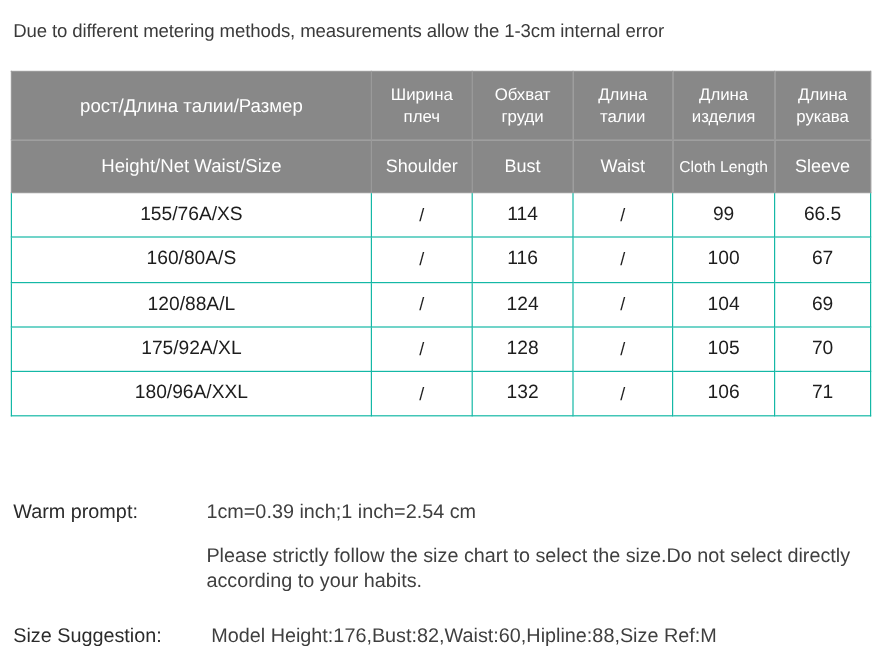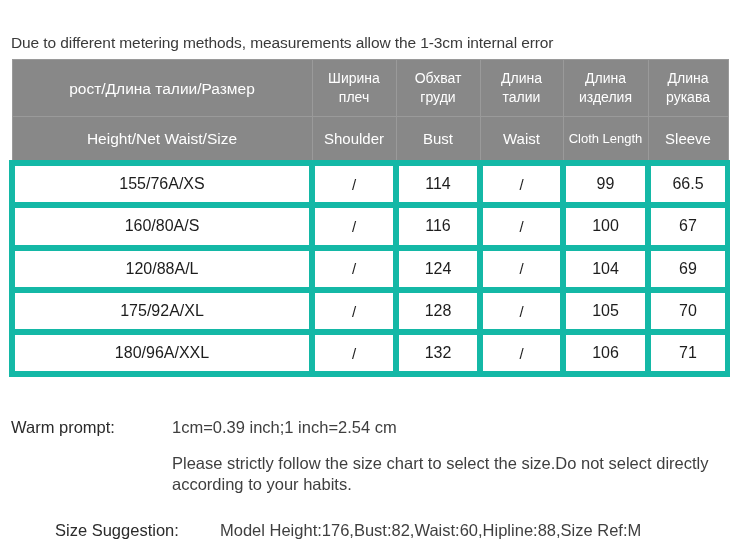--- a/index.html
+++ b/index.html
@@ -19,34 +19,33 @@
   
   .notice {
     position: absolute;
     left: 11px;
     top: 17px;
     font-size: 15.5px;
     line-height: 20px;
     color: #3a3a3a;
     white-space: nowrap;
     letter-spacing: -0.1px;
-    margin-top: 16px;
   }
 
   
   .size-table {
     position: absolute;
     left: 9px;
     top: 59px;
     width: 710px;
     border-collapse: collapse;
     table-layout: fixed;
   }
   .size-table td {
-    border: 6px solid #14b8a6;
+    border: 1px solid #14b8a6;
     padding: 0;
     text-align: center;
     vertical-align: middle;
   }
   .size-table thead td {
     background: #888888;
     color: #ffffff;
     border: 1px solid #9a9a9a;
     font-weight: 400;
   }
@@ -110,21 +109,20 @@
   }
   .prompt-line2 {
     margin-top: 14px;
     font-size: 16.5px;
     line-height: 21px;
     color: #3f3f3f;
     width: 548px;
   }
   .suggestion-row {
     margin-top: 23px;
-    padding-left: 44px;
   }
   .suggestion-row .fr-label {
     width: 176px;
   }
 </style>
 </head>
 <body>
 
 <div class="notice">Due to different metering methods, measurements allow the 1-3cm internal error</div>
 

